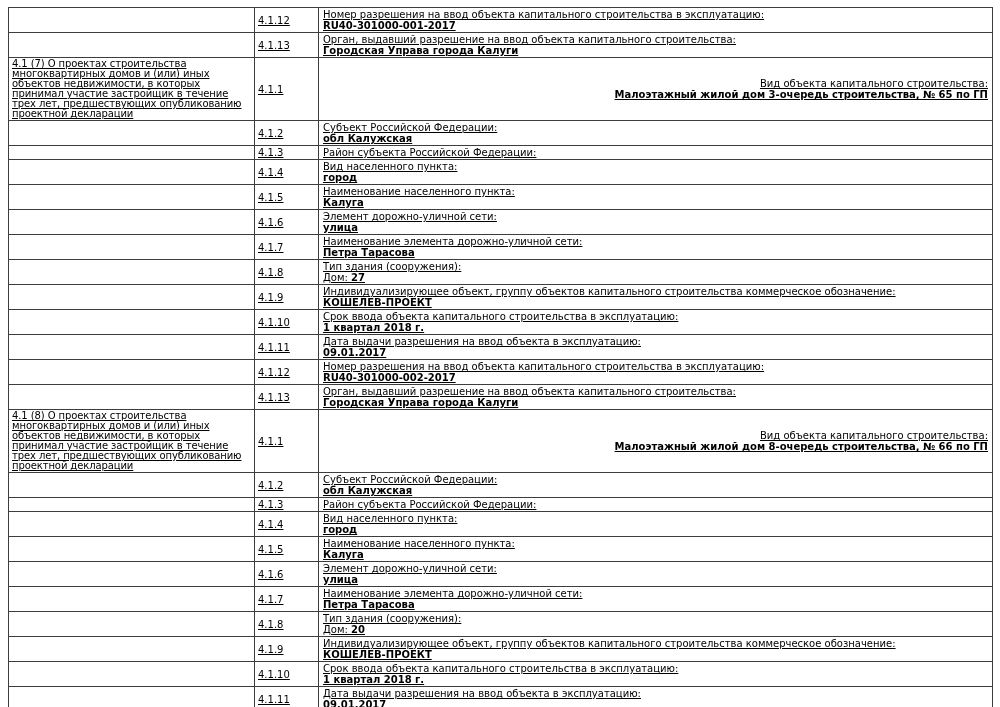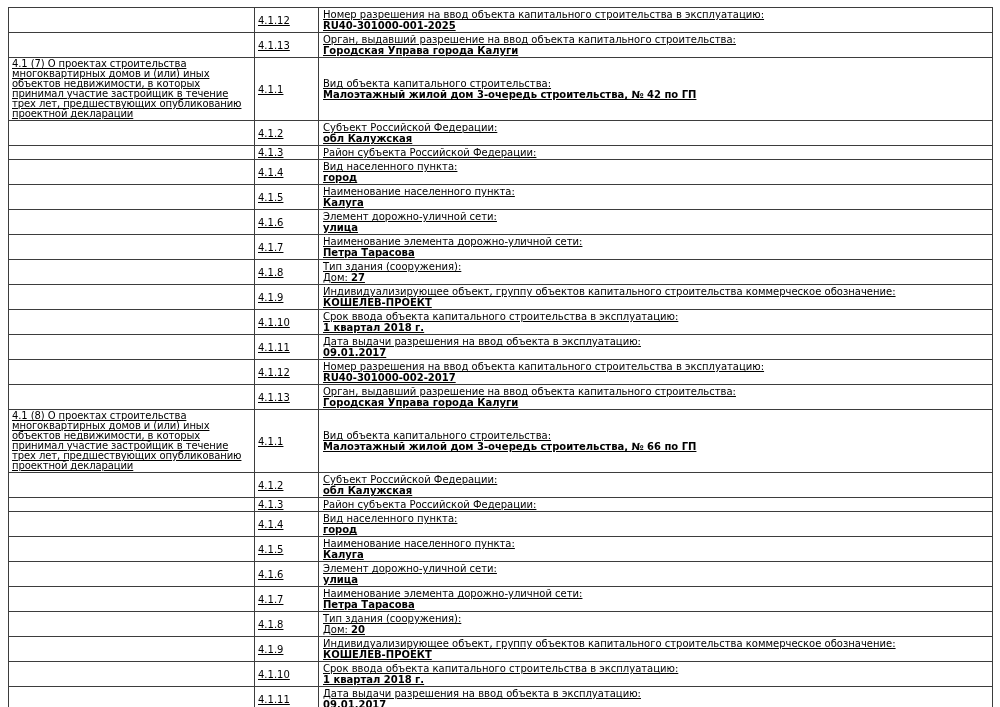--- a/index.html
+++ b/index.html
@@ -25,58 +25,58 @@
     overflow: hidden;
   }
   tr { height: 22px; text-decoration: underline; }
   tr.tall { height: 62px; }
   tr.thin { height: 13px; margin-left: 30px; }
   .c1 { vertical-align: top; padding: 1px 5px 1px 3px; }
   .desc { line-height: 10px; letter-spacing: -0.1px; }
   .c2 { padding: 1px 3px; }
   .c3 { padding: 1px 4px; }
   .lab, .val { line-height: 11px; white-space: nowrap; }
-  tr.tall .lab, tr.tall .val { white-space: normal; }
+  tr.tall .lab, tr.tall .val { white-space: normal; text-align: right; }
   .vv { font-weight: bold; }
 </style>
 </head>
 <body>
 
 <div class="page">
   <table class="decl">
     <colgroup>
       <col class="col1">
       <col class="col2">
       <col class="col3">
     </colgroup>
     <tbody id="rows">
         <tr>
           <td class="c1"></td>
           <td class="c2">4.1.12</td>
           <td class="c3">
             <div class="lab">Номер разрешения на ввод объекта капитального строительства в эксплуатацию:</div>
-            <div class="val"><span class="vv">RU40-301000-001-2025</span></div>
+            <div class="val"><span class="vv">RU40-301000-001-2017</span></div>
           </td>
         </tr>
         <tr>
           <td class="c1"></td>
           <td class="c2">4.1.13</td>
           <td class="c3">
             <div class="lab">Орган, выдавший разрешение на ввод объекта капитального строительства:</div>
             <div class="val"><span class="vv">Городская Управа города Калуги</span></div>
           </td>
         </tr>
         <tr class="tall">
           <td class="c1">
             <div class="desc">4.1 (7) О проектах строительства многоквартирных домов и (или) иных объектов недвижимости, в которых принимал участие застройщик в течение трех лет, предшествующих опубликованию проектной декларации</div>
           </td>
           <td class="c2">4.1.1</td>
           <td class="c3">
             <div class="lab">Вид объекта капитального строительства:</div>
-            <div class="val"><span class="vv">Малоэтажный жилой дом 3-очередь строительства, № 42 по ГП</span></div>
+            <div class="val"><span class="vv">Малоэтажный жилой дом 3-очередь строительства, № 65 по ГП</span></div>
           </td>
         </tr>
         <tr>
           <td class="c1"></td>
           <td class="c2">4.1.2</td>
           <td class="c3">
             <div class="lab">Субъект Российской Федерации:</div>
             <div class="val"><span class="vv">обл Калужская</span></div>
           </td>
         </tr>
@@ -167,21 +167,21 @@
             <div class="val"><span class="vv">Городская Управа города Калуги</span></div>
           </td>
         </tr>
         <tr class="tall">
           <td class="c1">
             <div class="desc">4.1 (8) О проектах строительства многоквартирных домов и (или) иных объектов недвижимости, в которых принимал участие застройщик в течение трех лет, предшествующих опубликованию проектной декларации</div>
           </td>
           <td class="c2">4.1.1</td>
           <td class="c3">
             <div class="lab">Вид объекта капитального строительства:</div>
-            <div class="val"><span class="vv">Малоэтажный жилой дом 3-очередь строительства, № 66 по ГП</span></div>
+            <div class="val"><span class="vv">Малоэтажный жилой дом 8-очередь строительства, № 66 по ГП</span></div>
           </td>
         </tr>
         <tr>
           <td class="c1"></td>
           <td class="c2">4.1.2</td>
           <td class="c3">
             <div class="lab">Субъект Российской Федерации:</div>
             <div class="val"><span class="vv">обл Калужская</span></div>
           </td>
         </tr>

